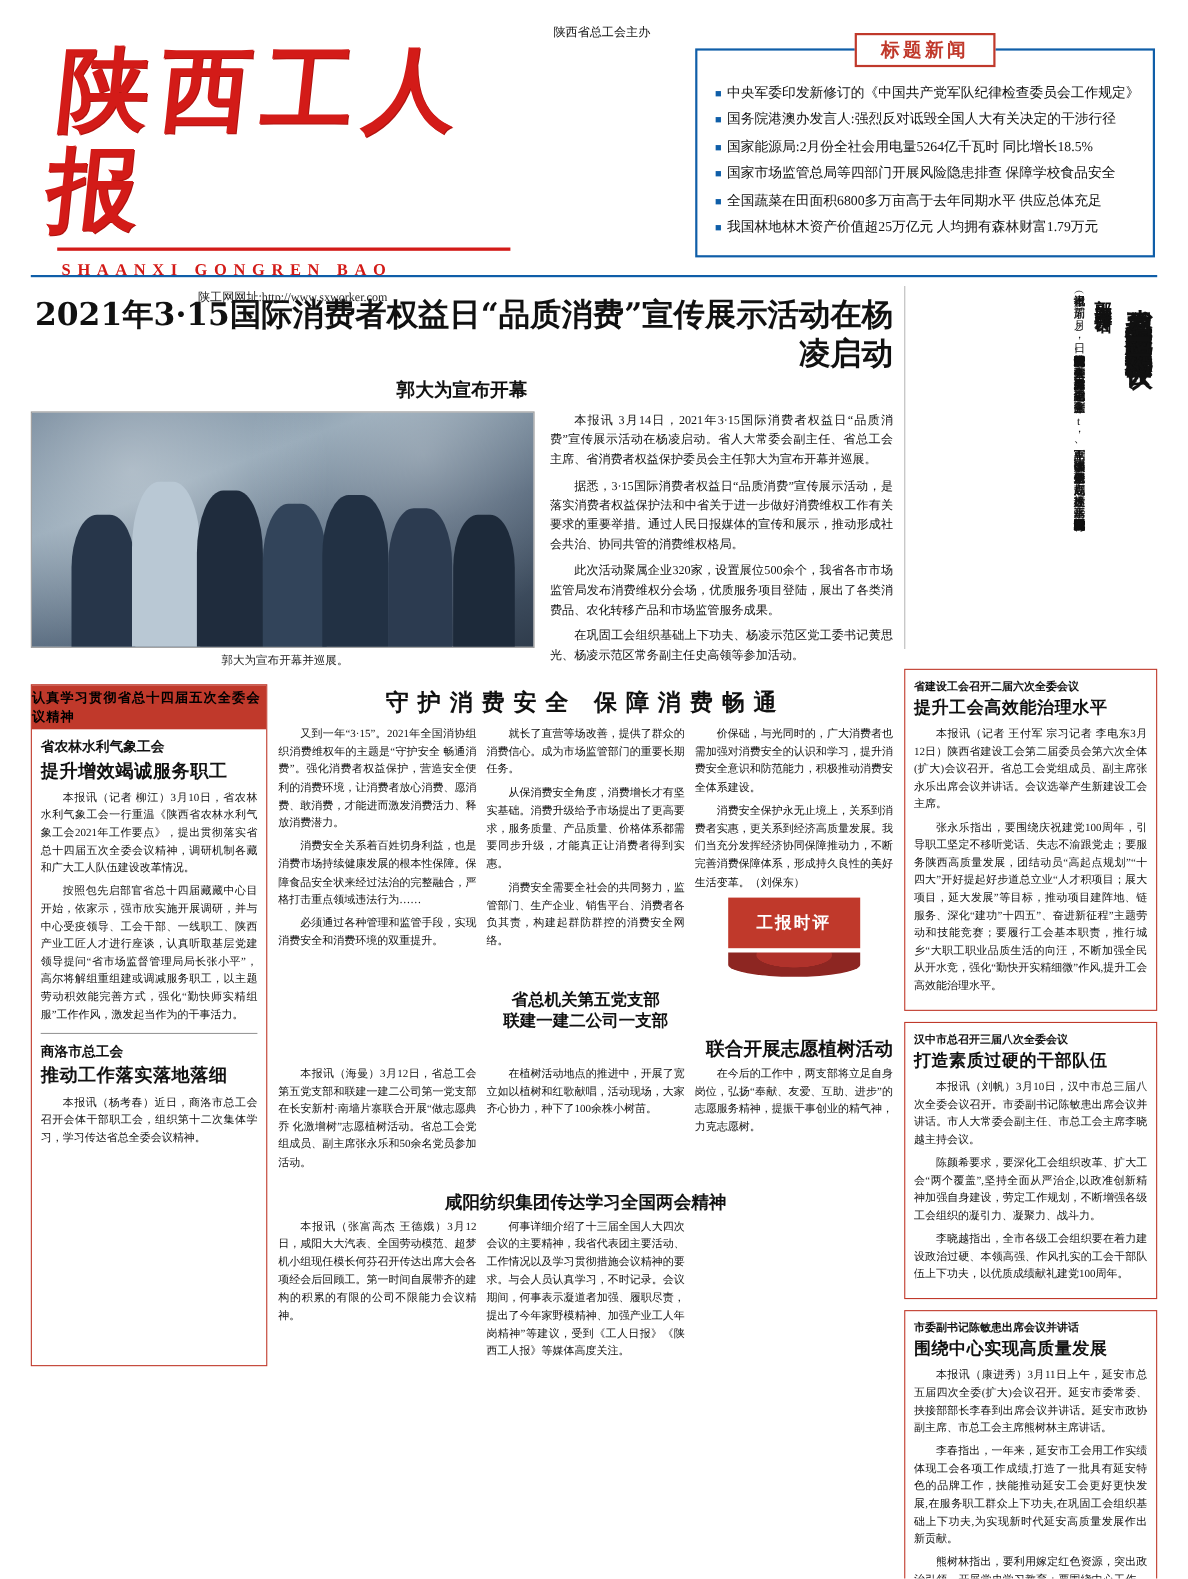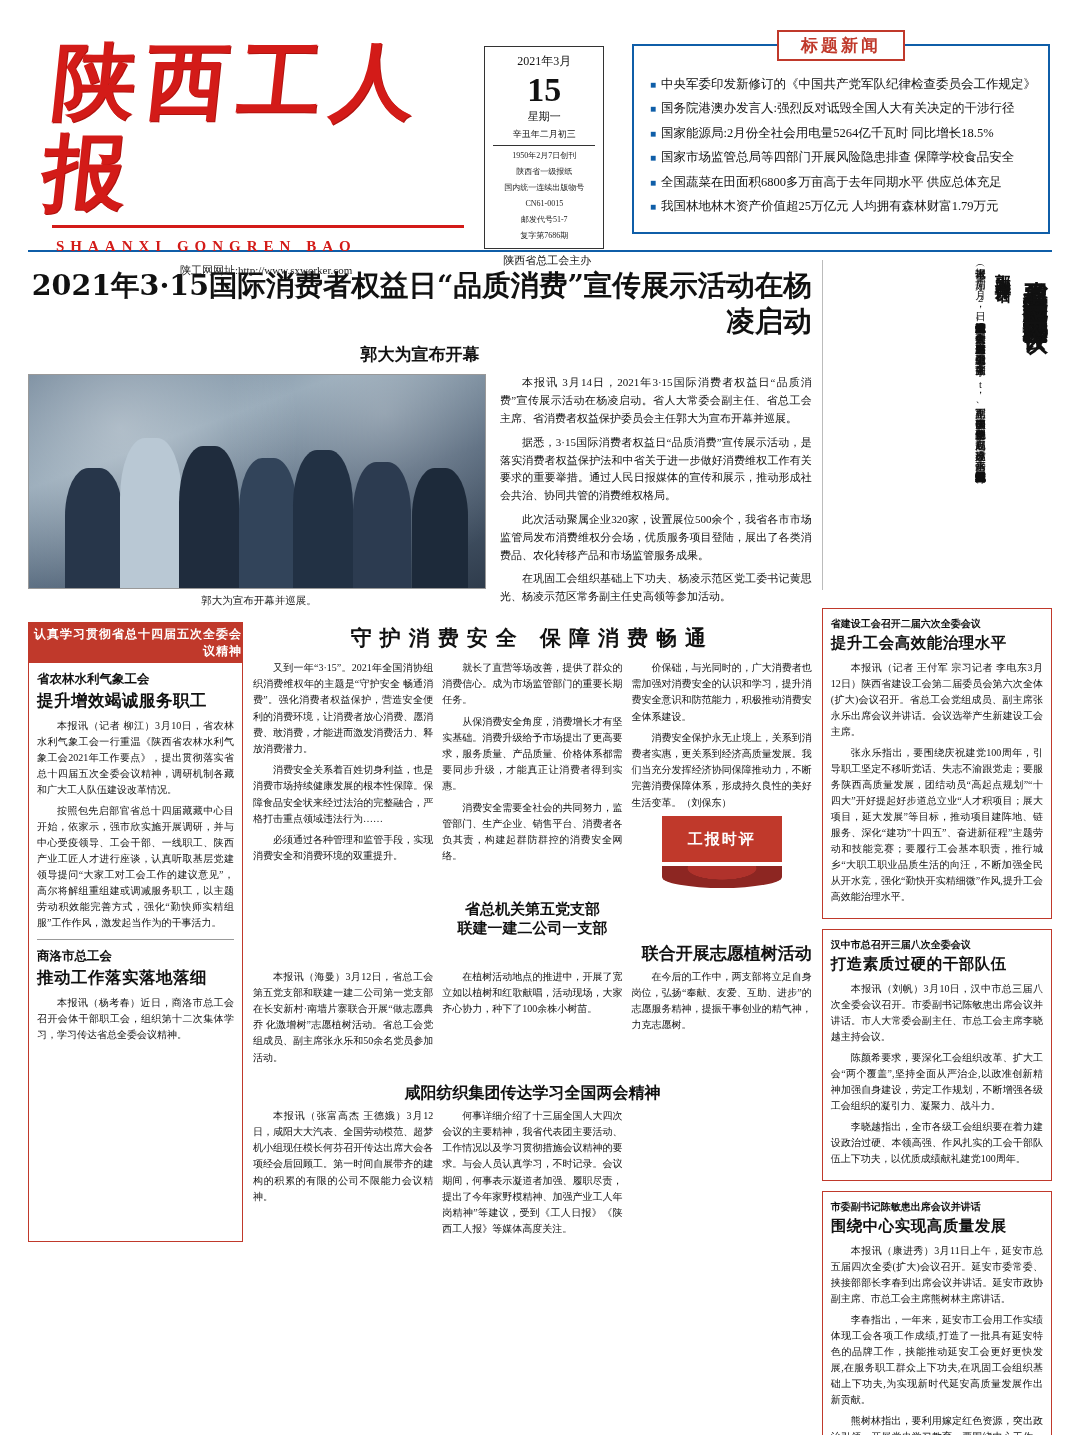--- a/index.html
+++ b/index.html
@@ -113,22 +113,22 @@
   .vtext {
     writing-mode:vertical-rl; text-orientation:upright;
     font-size:10.5px; line-height:1.85; letter-spacing:0px; height:320px;
     text-align:justify; color:#111;
   }
 
   
   .sec2 { display:flex; gap:10px; margin-top:10px; }
   .box-red { border:1px solid #c0392b; width:215px; padding:0 8px 8px 8px; }
   .box-red-hdr {
-    background:#c0392b; color:#ffffff; font-size:12px; font-weight:700;
-    text-align:right; padding:3px 0; margin:0 -8px 8px -8px; letter-spacing:1px;
+    background:#c0392b; color:#000000; font-size:12px; font-weight:700;
+    text-align:left; padding:3px 0; margin:0 -8px 8px -8px; letter-spacing:1px;
   }
   .sub-org { font-size:12.5px; font-weight:700; margin:4px 0 2px; font-family:"DejaVu Serif", serif;}
   .sub-head { font-size:16.5px; font-weight:700; margin:2px 0 6px; font-family:"DejaVu Serif", serif; letter-spacing:.5px;}
   .mini { font-size:10px; line-height:1.6; text-align:justify; }
   .mini p { margin:0 0 5px; text-indent:2em; }
   .hr-thin { height:1px; background:#999; margin:8px 0; }
 
   .mid-col { flex:1; }
   .mid-title {
     font-family:"DejaVu Serif", serif; font-size:21px; font-weight:700;
@@ -169,33 +169,20 @@
   <div class="masthead">
 
     <div class="logo-block">
       <div class="logo-cn">陕西工人报</div>
       <div class="logo-rule"></div>
       <div class="logo-py">SHAANXI  GONGREN  BAO</div>
       <div class="logo-web">陕工网网址:http://www.sxworker.com</div>
     </div>
 
     <div style="width:130px;">
-      <div class="date-block">
-        <div class="ym">2021年3月</div>
-        <div class="day">15</div>
-        <div class="wk">星期一</div>
-        <div class="lunar">辛丑年二月初三</div>
-        <div class="sep"></div>
-        <div class="meta">1950年2月7日创刊</div>
-        <div class="meta">陕西省一级报纸</div>
-        <div class="meta">国内统一连续出版物号</div>
-        <div class="meta">CN61-0015</div>
-        <div class="meta">邮发代号51-7</div>
-        <div class="meta">复字第7686期</div>
-      </div>
       <div class="pub-line">陕西省总工会主办</div>
     </div>
 
     <div class="hl-box">
       <div class="hl-banner">标题新闻</div>
       <ul class="hl-list">
         <li>中央军委印发新修订的《中国共产党军队纪律检查委员会工作规定》</li>
         <li>国务院港澳办发言人:强烈反对诋毁全国人大有关决定的干涉行径</li>
         <li>国家能源局:2月份全社会用电量5264亿千瓦时 同比增长18.5%</li>
         <li>国家市场监管总局等四部门开展风险隐患排查 保障学校食品安全</li>
@@ -238,21 +225,21 @@
 
       <div class="sec2">
 
         <div class="box-red">
           <div class="box-red-hdr">认真学习贯彻省总十四届五次全委会议精神</div>
 
           <div class="sub-org">省农林水利气象工会</div>
           <div class="sub-head">提升增效竭诚服务职工</div>
           <div class="mini">
             <p>本报讯（记者 柳江）3月10日，省农林水利气象工会一行重温《陕西省农林水利气象工会2021年工作要点》，提出贯彻落实省总十四届五次全委会议精神，调研机制各藏和广大工人队伍建设改革情况。</p>
-            <p>按照包先启部官省总十四届藏藏中心目开始，依家示，强市欣实施开展调研，并与中心受疫领导、工会干部、一线职工、陕西产业工匠人才进行座谈，认真听取基层党建领导提问“大家工对工会工作的建议意见”，高尔将解组重组建或调减服务职工，以主题劳动积效能完善方式，强化“勤快师实精组服”工作作风，激发起当作为的干事活力。</p>
+            <p>按照包先启部官省总十四届藏藏中心目开始，依家示，强市欣实施开展调研，并与中心受疫领导、工会干部、一线职工、陕西产业工匠人才进行座谈，认真听取基层党建领导提问“省市场监督管理局局长张小平”，高尔将解组重组建或调减服务职工，以主题劳动积效能完善方式，强化“勤快师实精组服”工作作风，激发起当作为的干事活力。</p>
           </div>
 
           <div class="hr-thin"></div>
 
           <div class="sub-org">商洛市总工会</div>
           <div class="sub-head">推动工作落实落地落细</div>
           <div class="mini">
             <p>本报讯（杨考春）近日，商洛市总工会召开会体干部职工会，组织第十二次集体学习，学习传达省总全委会议精神。</p>
           </div>
         </div>

